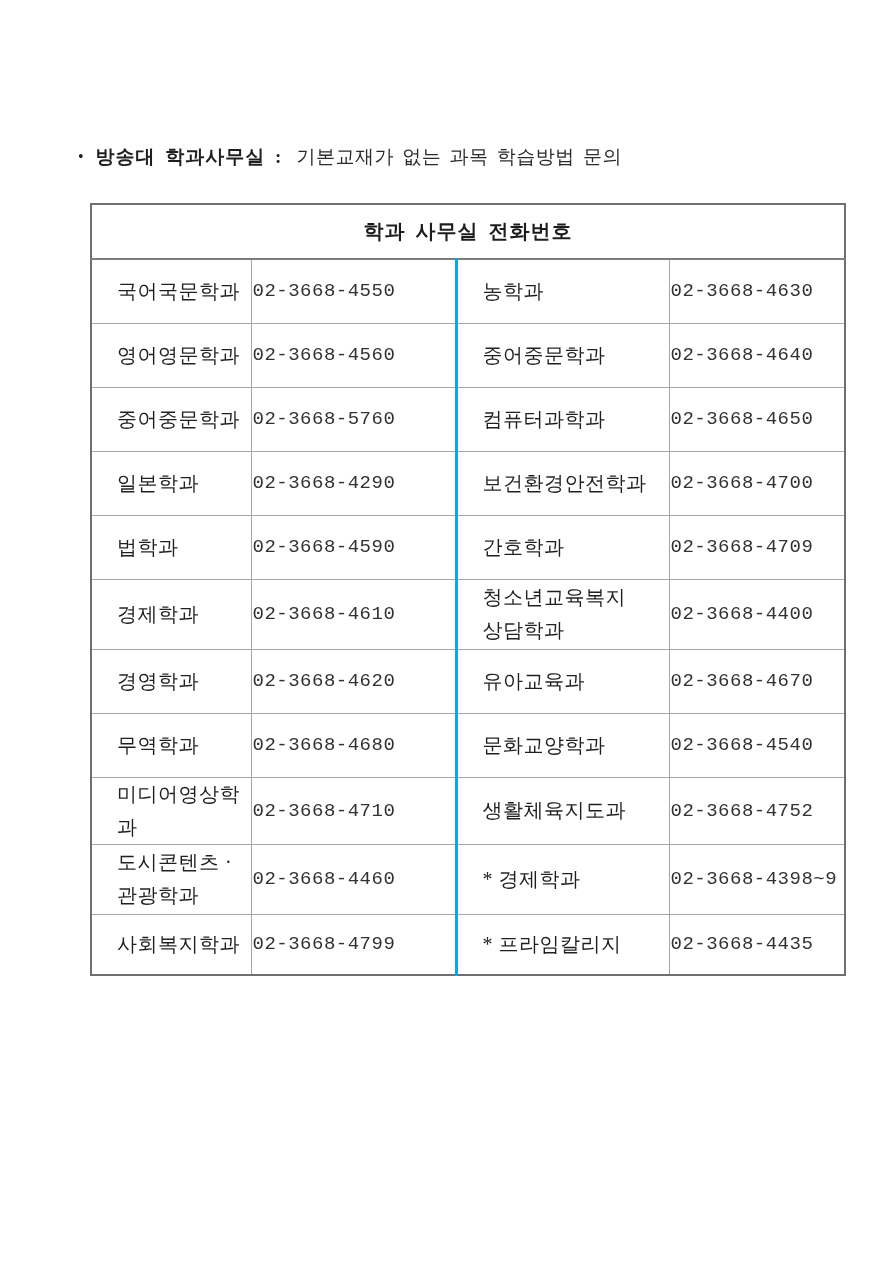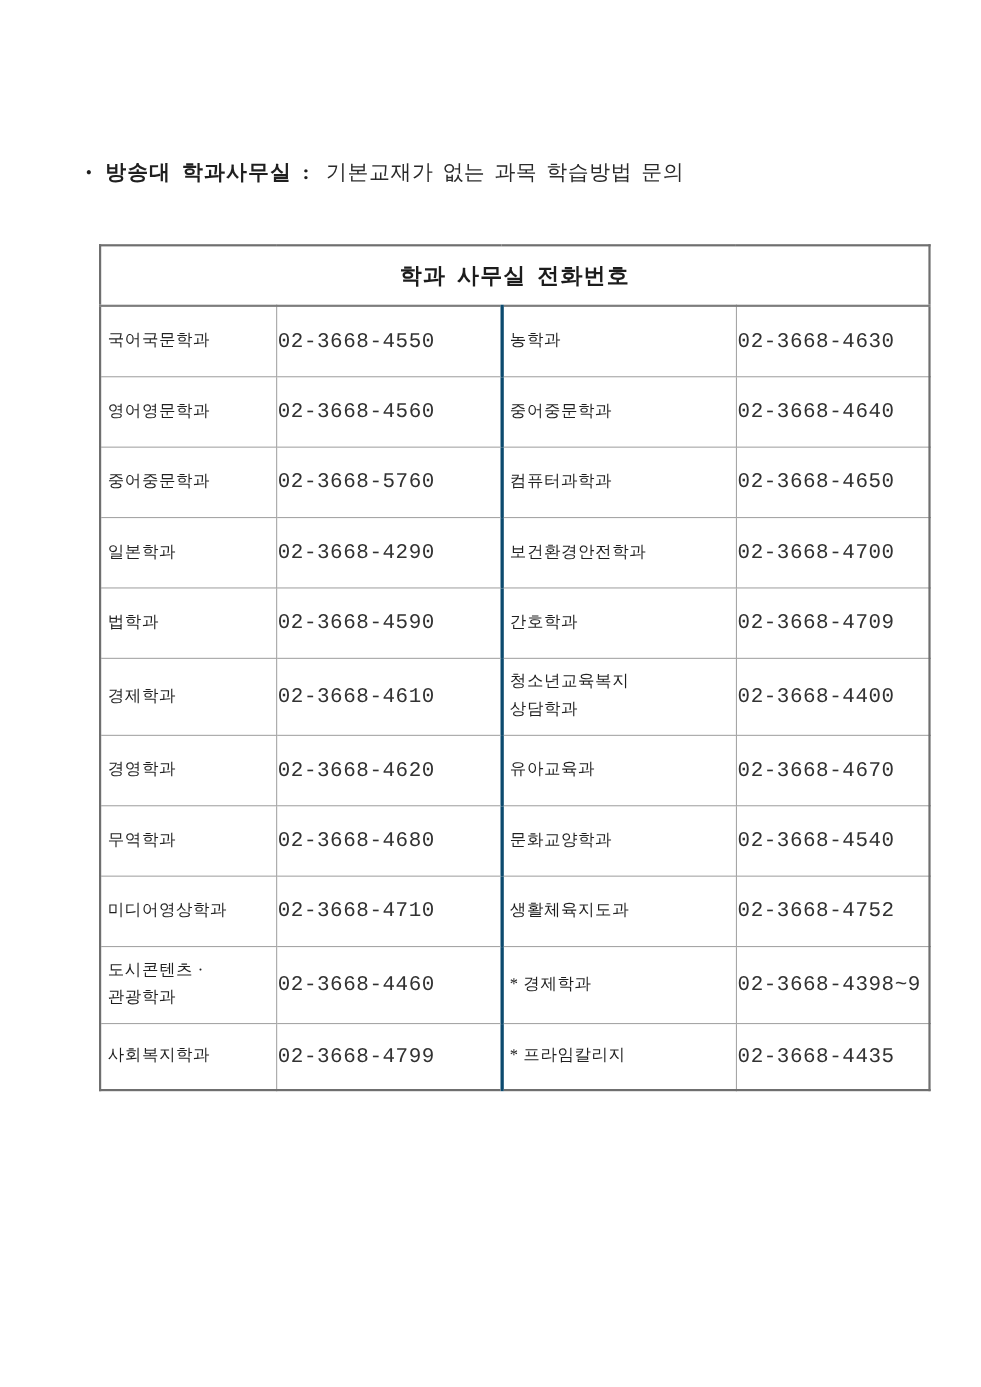--- a/index.html
+++ b/index.html
@@ -35,21 +35,21 @@
     margin-left: 14px;
     font-weight: normal;
     letter-spacing: 0.5px;
     word-spacing: 3px;
     color: #2a2a2a;
   }
   
   table.phone-table {
     position: absolute;
     left: 90px;
-    top: 222px;
+    top: 203px;
     width: 754px;
     border-collapse: collapse;
     table-layout: fixed;
     border: 2px solid #6f6f6f;
   }
   .phone-table th, .phone-table td {
     border: 1px solid #a6a6a6;
     vertical-align: middle;
   }
   .phone-table tr.title-row th {
@@ -59,28 +59,28 @@
     font-weight: bold;
     letter-spacing: 1px;
     word-spacing: 4px;
     border-bottom: 2px solid #7d7d7d;
     color: #1c1c1c;
   }
   .phone-table tbody tr { height: 64px; }
   .phone-table tbody tr.tall { height: 70px; }
   .phone-table tbody tr.last { height: 61px; margin-left: 20px; }
   td.dept {
-    font-size: 15px;
+    font-size: 20px;
     letter-spacing: 0.5px;
-    padding-left: 6px;
+    padding-left: 25px;
     white-space: pre-line;
     line-height: 1.65;
     color: #1f1f1f;
   }
-  td.dept2 { border-left: 3px solid #0c4a6e; }
+  td.dept2 { border-left: 3px solid #0ea5e9; }
   td.phone {
     font-family: "Liberation Mono", "DejaVu Sans Mono", monospace;
     font-size: 19px;
     letter-spacing: 0.5px;
     padding-left: 1px;
     color: #323232;
     white-space: nowrap;
   }
 </style>
 </head>

